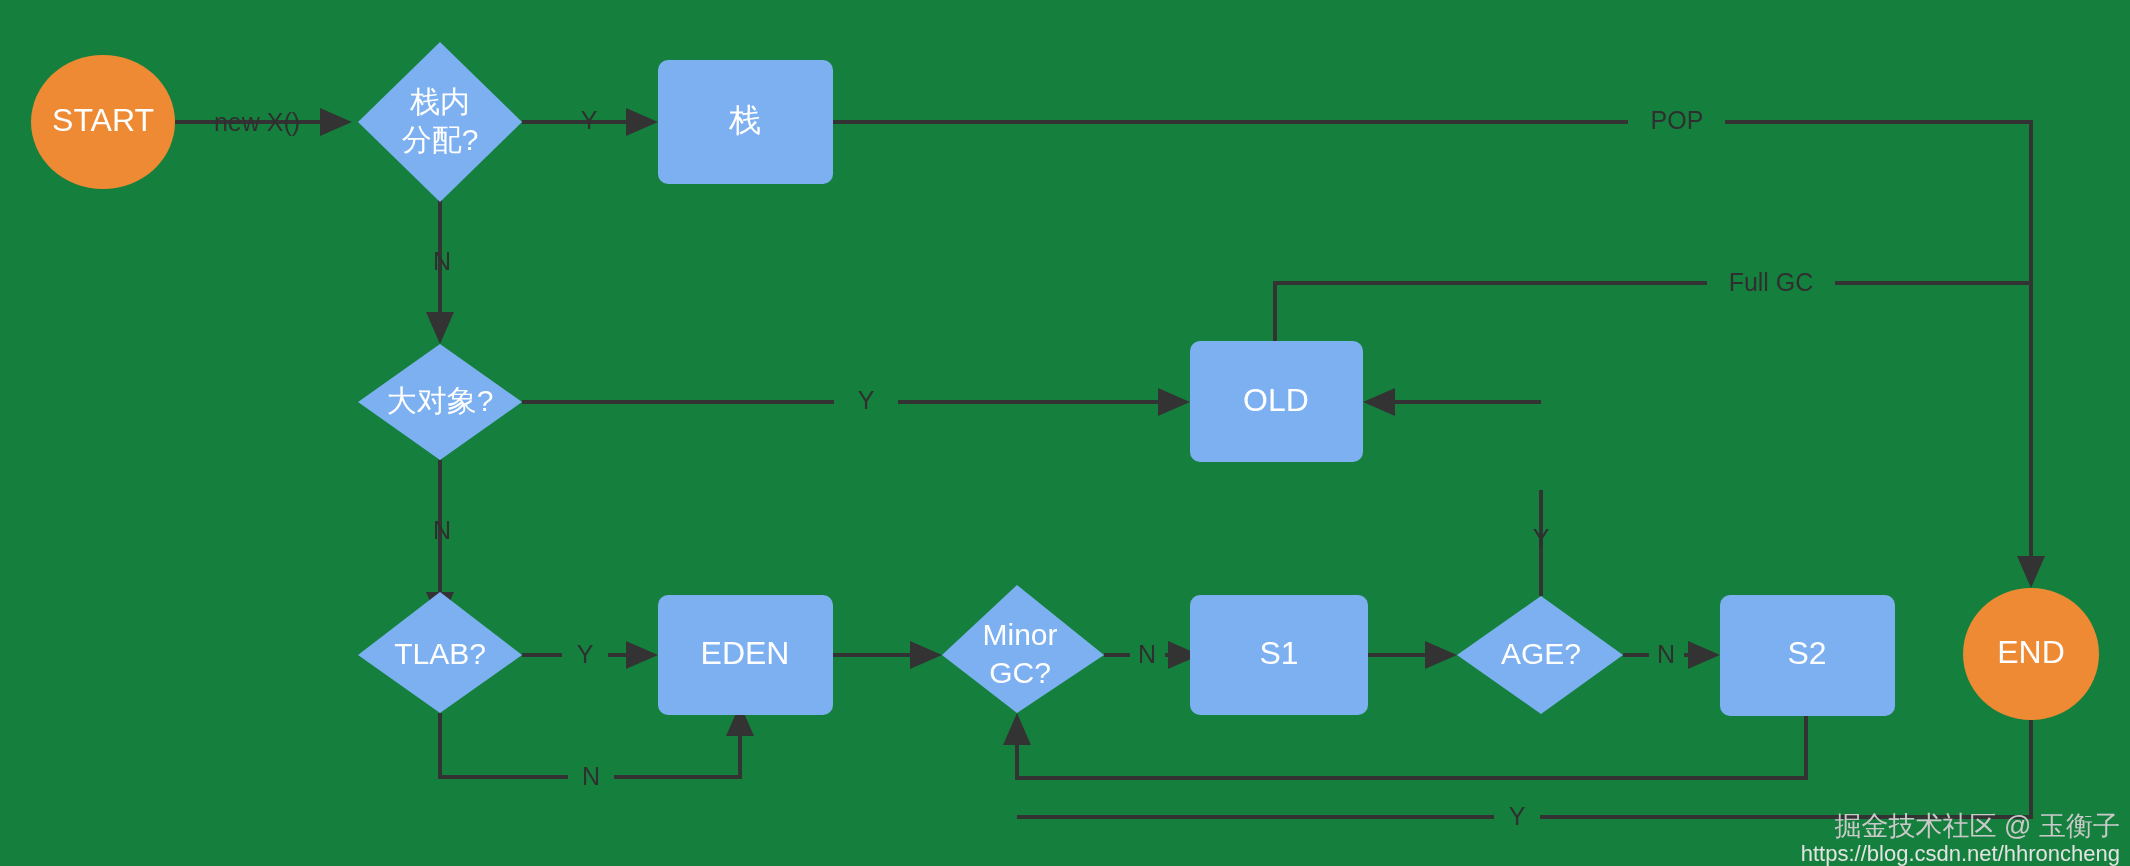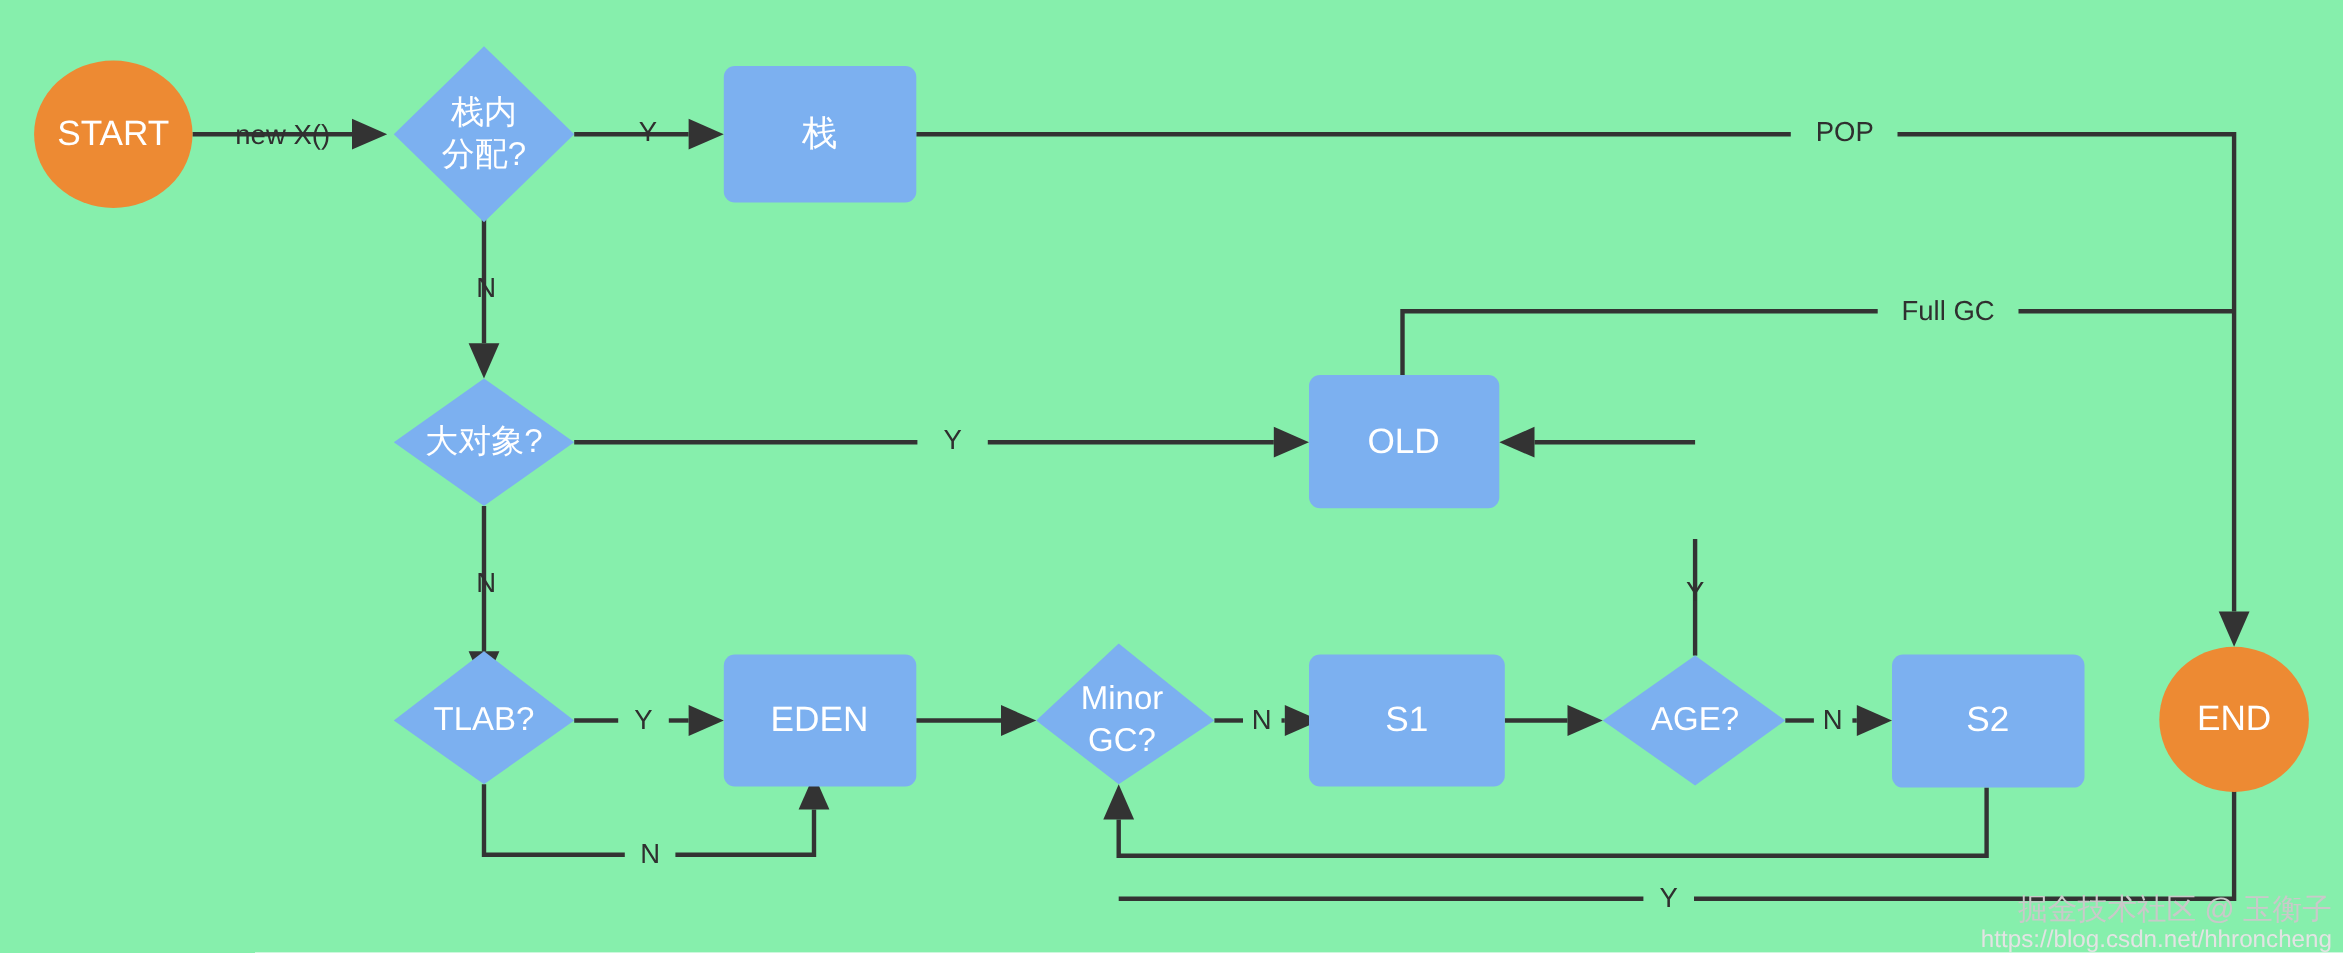--- a/index.html
+++ b/index.html
@@ -7,21 +7,21 @@
     padding: 0;
     background: #ffffff;
   }
   body {
     font-family: "Liberation Sans", "DejaVu Sans", sans-serif;
   }
   #canvas {
     position: relative;
     width: 2130px;
     height: 866px;
-    background: #86efac;
+    background: #15803d;
     overflow: hidden;
   }
   svg.diagram {
     position: absolute;
     top: 0;
     left: 0;
     width: 2130px;
     height: 866px;
     display: block;
   }

